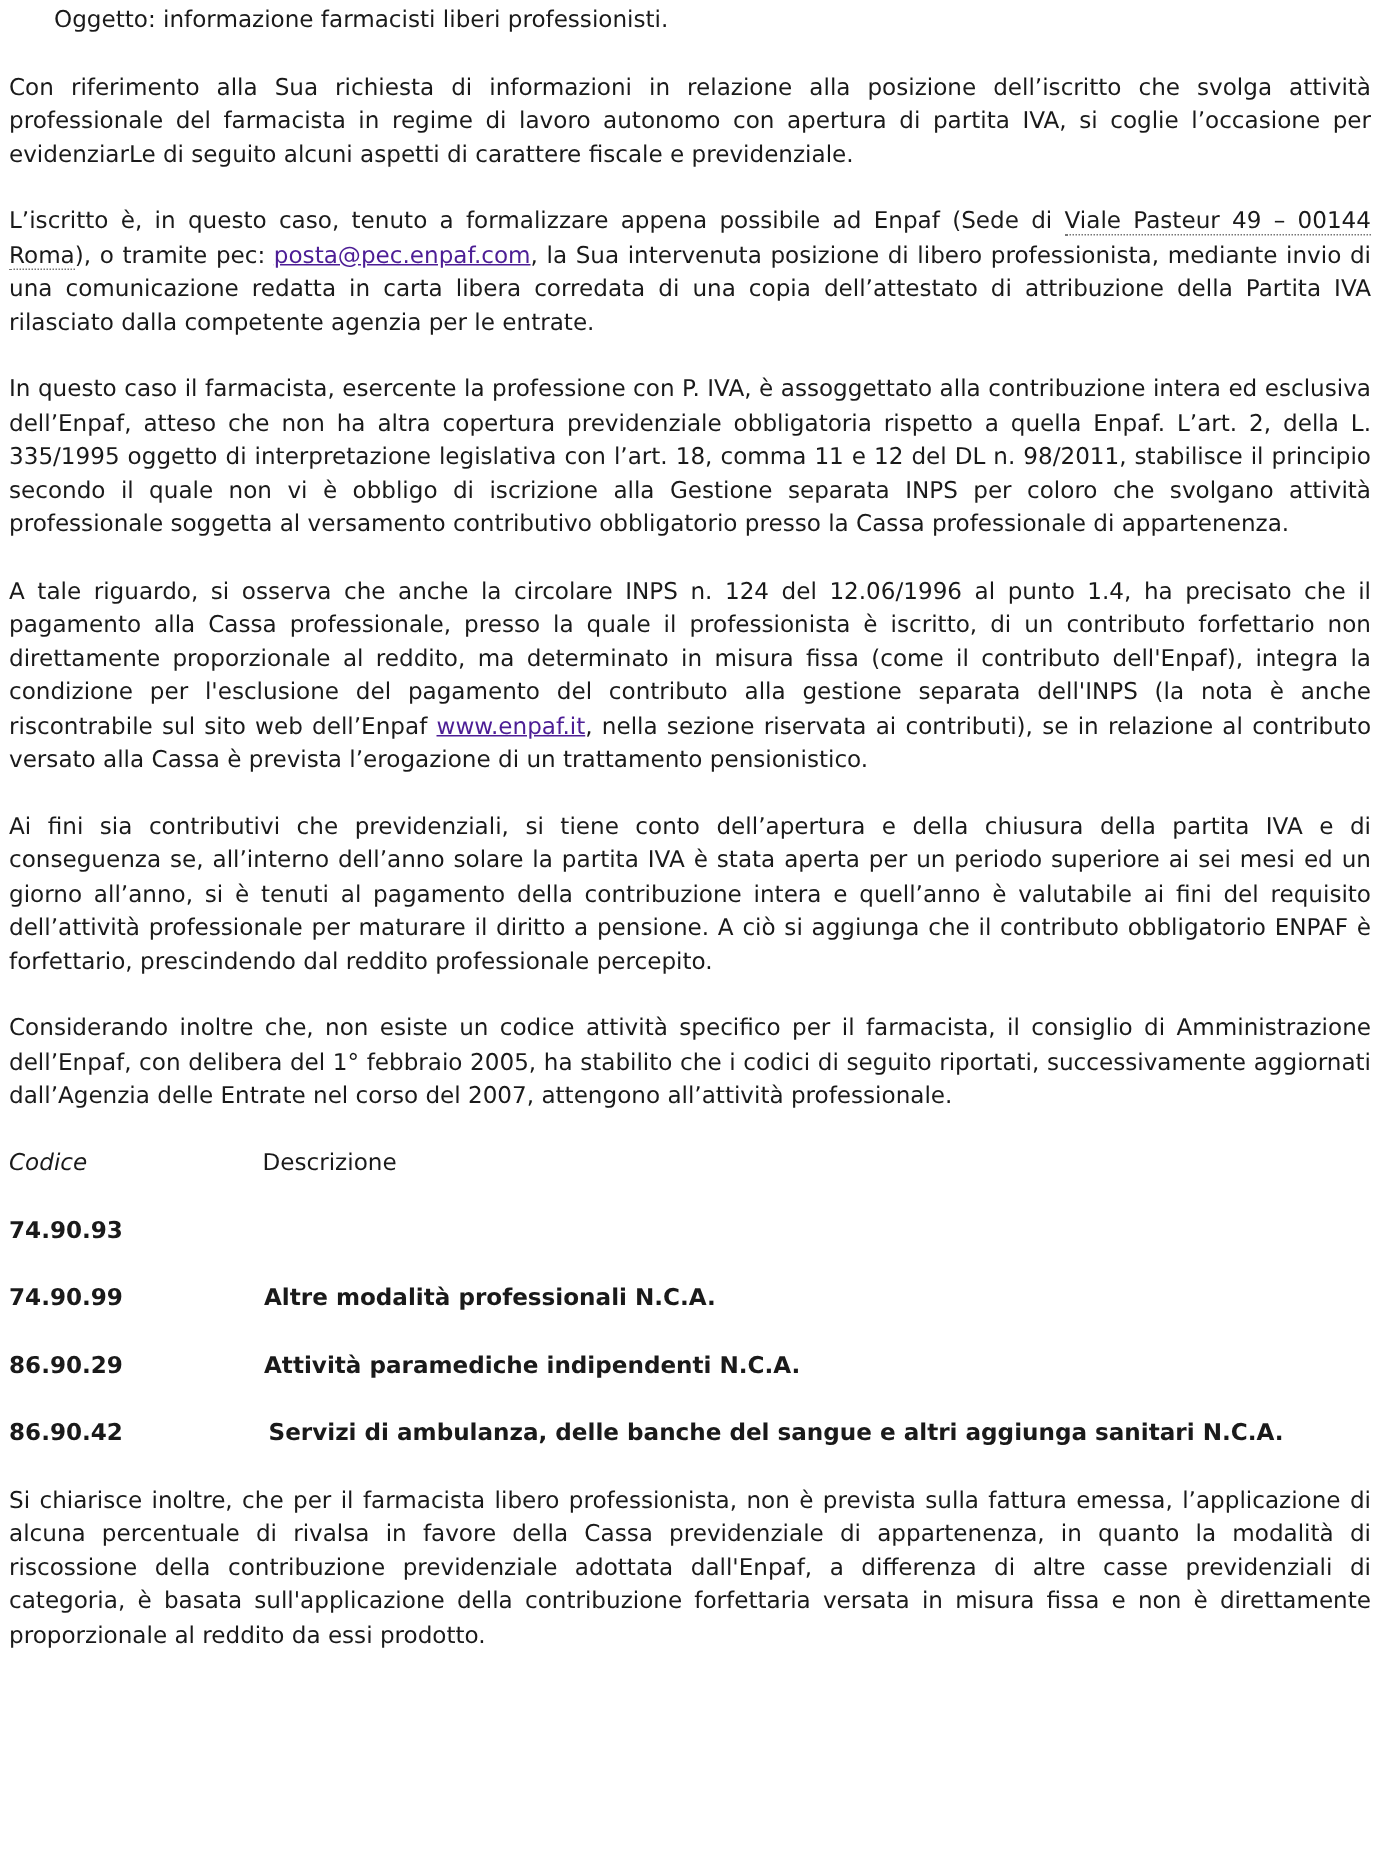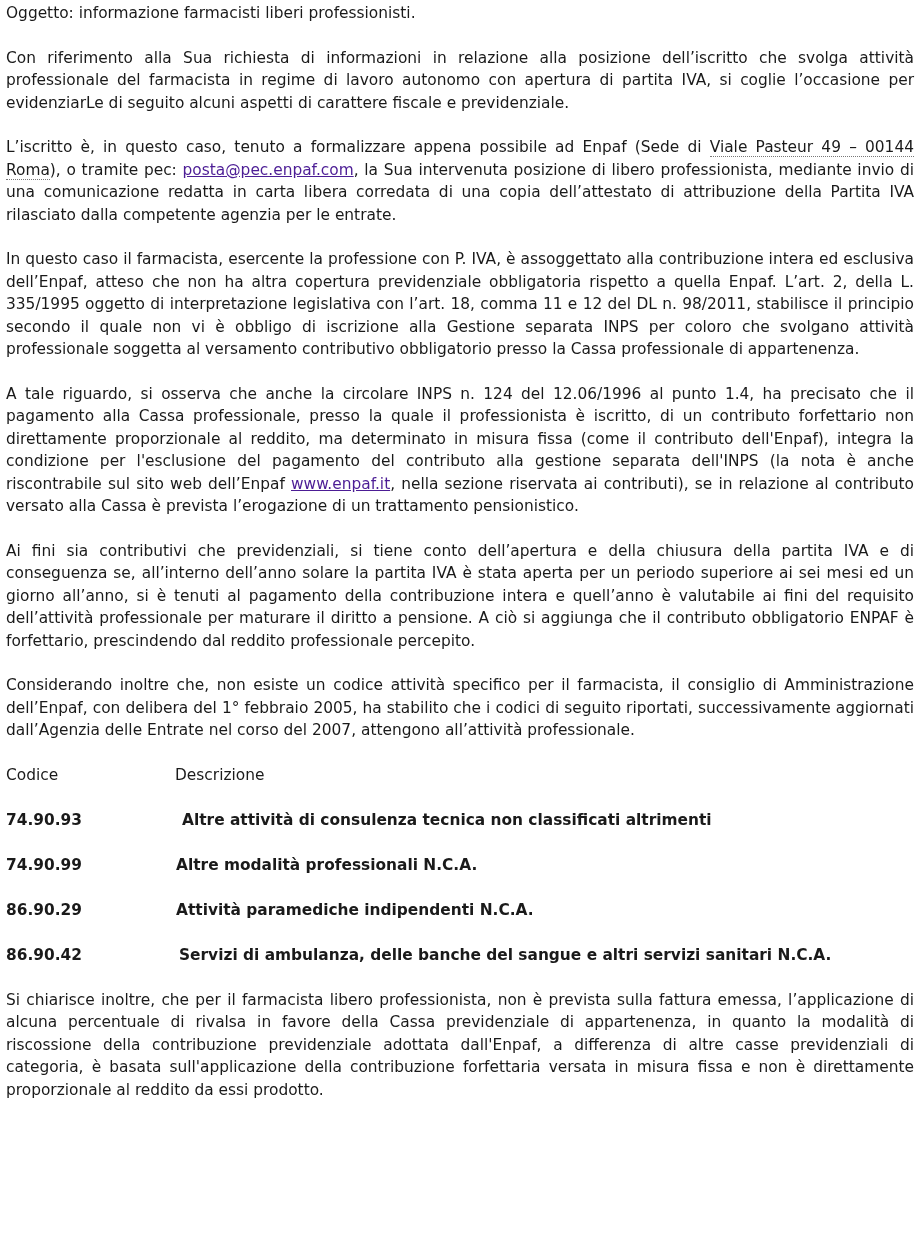--- a/index.html
+++ b/index.html
@@ -14,36 +14,36 @@
     .page {
       padding: 2px 10px 0 6px;
       box-sizing: border-box;
       width: 924px;
     }
     p {
       margin: 0;
       line-height: 22.5px;
       text-align: justify;
     }
-    .subject { margin-bottom: 22px; text-align: left; }
+    .subject { margin-bottom: 22px; text-align: left; margin-left: 30px; }
     .para { margin-bottom: 22px; }
     a.link {
       color: #4c1d95;
       text-decoration: underline;
     }
     .addr {
       border-bottom: 1px dotted #777;
     }
     .table-head {
       display: flex;
       margin-top: 2px;
       margin-bottom: 23px;
       line-height: 22px;
     }
-    .table-head .c1 { width: 169px; }
+    .table-head .c1 { width: 169px; font-style: italic; }
     .code-row {
       display: flex;
       font-weight: bold;
       line-height: 22px;
       margin-bottom: 23px;
       align-items: flex-end;
     }
     .code-row .code { width: 170px; }
     .code-row.r0 .desc { padding-left: 6px; }
     .code-row.r3 .desc { padding-left: 3px; }
@@ -69,30 +69,29 @@
 
   <p class="para">Considerando inoltre che, non esiste un codice attività specifico per il farmacista, il consiglio di Amministrazione dell’Enpaf, con delibera del 1° febbraio 2005, ha stabilito che i codici di seguito riportati, successivamente aggiornati dall’Agenzia delle Entrate  nel corso del 2007, attengono all’attività professionale.</p>
 
   <div class="table-head">
     <span class="c1">Codice</span>
     <span>Descrizione</span>
   </div>
 
   <div class="code-row r0">
     <span class="code">74.90.93</span>
-    <span class="desc">Altre attività di consulenza tecnica non classificati altrimenti</span>
   </div>
   <div class="code-row r1">
     <span class="code">74.90.99</span>
     <span class="desc">Altre modalità professionali  N.C.A.</span>
   </div>
   <div class="code-row r2">
     <span class="code">86.90.29</span>
     <span class="desc">Attività paramediche indipendenti N.C.A.</span>
   </div>
   <div class="code-row r3">
     <span class="code">86.90.42</span>
-    <span class="desc">Servizi di ambulanza, delle banche del sangue e altri servizi sanitari N.C.A.</span>
+    <span class="desc">Servizi di ambulanza, delle banche del sangue e altri aggiunga sanitari N.C.A.</span>
   </div>
 
   <p class="last">Si chiarisce inoltre, che per il farmacista libero professionista, non è prevista sulla fattura emessa, l’applicazione di alcuna percentuale di rivalsa in favore della Cassa previdenziale di appartenenza, in quanto la modalità di riscossione della contribuzione previdenziale adottata dall'Enpaf, a differenza di altre casse previdenziali di categoria, è basata sull'applicazione della contribuzione forfettaria versata in misura fissa e non è direttamente proporzionale al reddito da essi prodotto.</p>
 
 </div>
 
 </body></html>

